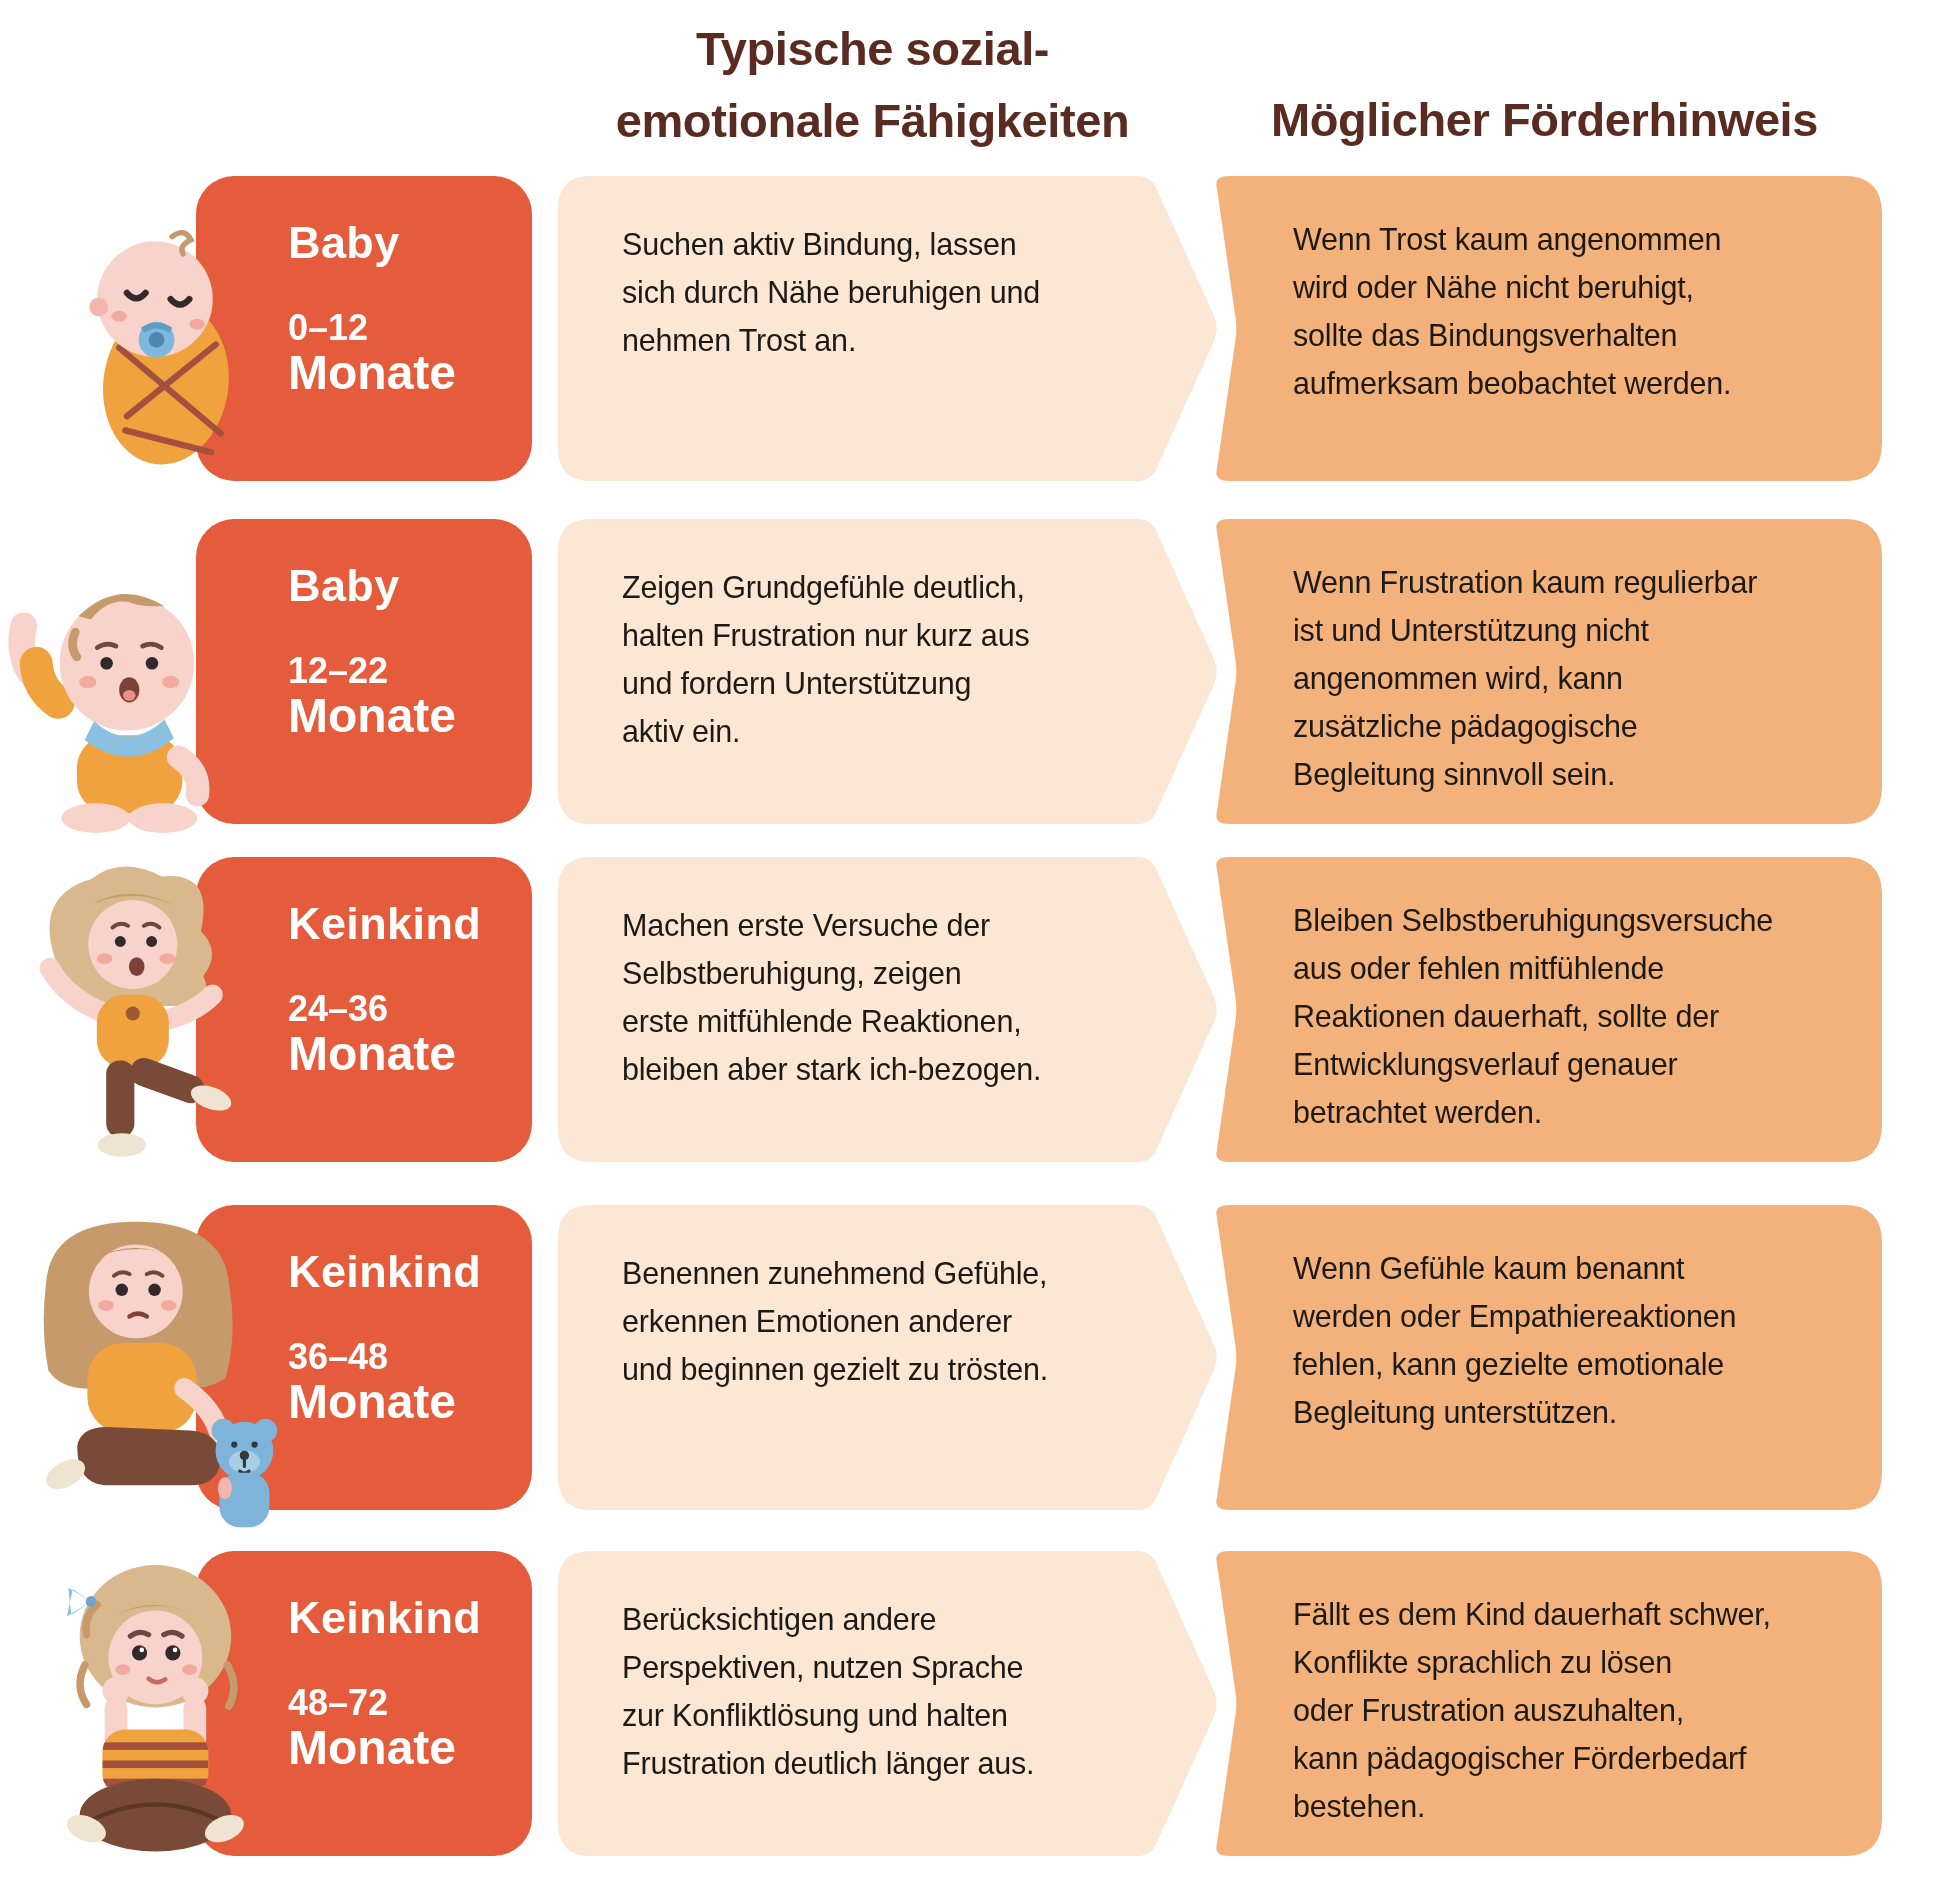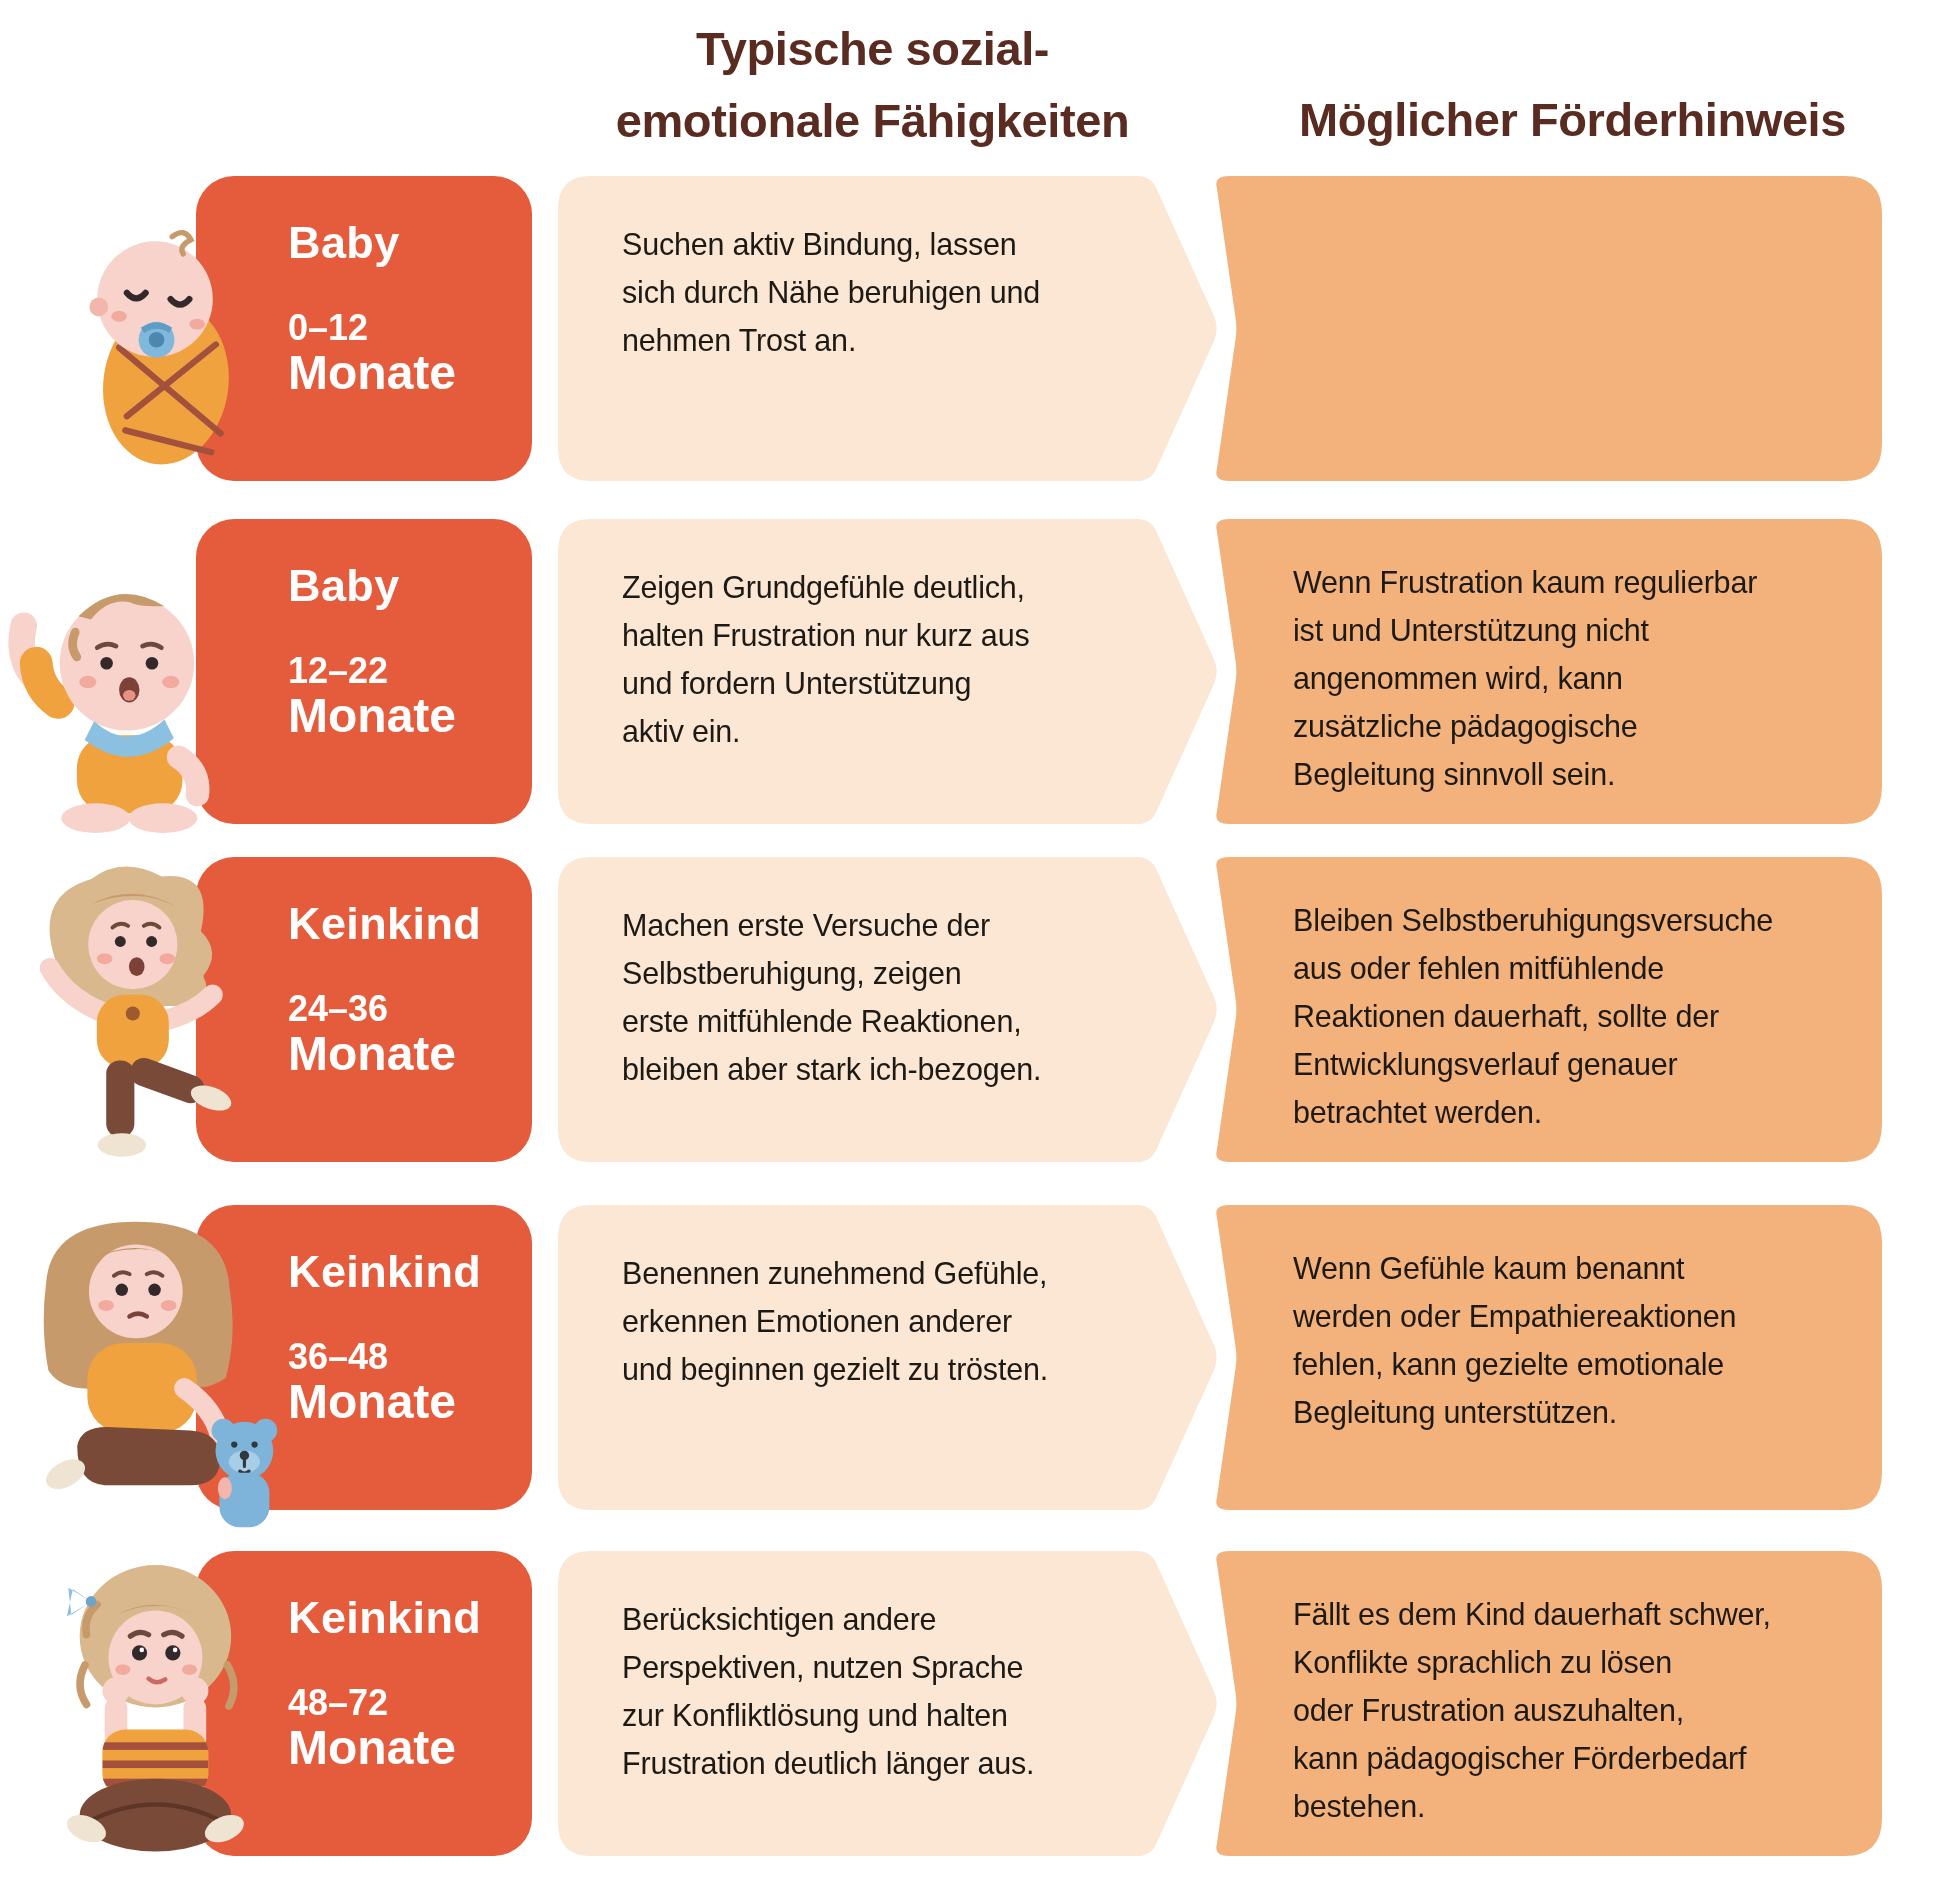--- a/index.html
+++ b/index.html
@@ -14,21 +14,21 @@
   .col-header{
     position:absolute;
     font-weight:bold;
     color:#5A2B20;
     text-align:center;
     font-size:47px;
     line-height:72px;
     letter-spacing:-0.4px;
   }
   .col-header-abilities{left:540px;top:12.5px;width:665px;}
-  .col-header-hints{left:1252px;top:84px;width:641px;}
+  .col-header-hints{left:1224px;top:84px;width:641px;}
   .row{position:absolute;left:0;width:1956px;height:305px;}
   .agebox{
     position:absolute;left:196px;top:0;width:336px;height:100%;
     background:#E45C3B;border-radius:38px;
     color:#ffffff;box-sizing:border-box;
     padding:41px 12px 0 92px;
   }
   .stage{font-size:45px;font-weight:bold;letter-spacing:0.4px;}
   .age-range{margin-top:36px;font-size:36px;font-weight:bold;line-height:45px;}
   .age-unit{font-size:48px;font-weight:bold;line-height:45px;}
@@ -65,20 +65,24 @@
         <path d="M42 0 L740 0 Q758 0 765 16 L839 179 Q845 194 839 209 L765 372 Q758 388 740 388 L42 388 Q0 388 0 346 L0 42 Q0 0 42 0 Z" fill="#FBE7D3"></path>
       </svg>
       <div class="bubble-text mid-text preline">Suchen aktiv Bindung, lassen
 sich durch Nähe beruhigen und
 nehmen Trost an.</div>
     </div>
     <div class="rightbox">
       <svg class="bubble-svg" viewBox="0 0 860 388" preserveAspectRatio="none">
         <path d="M26 0 L812 0 Q860 0 860 48 L860 340 Q860 388 812 388 L26 388 Q6 388 10 373 L34 207 Q36 194 34 181 L10 15 Q6 0 26 0 Z" fill="#F3B17C"></path>
       </svg>
+      <div class="bubble-text right-text preline">Wenn Trost kaum angenommen
+wird oder Nähe nicht beruhigt,
+sollte das Bindungsverhalten
+aufmerksam beobachtet werden.</div>
     </div>
     <svg class="illus" style="left:55px;top:45px" width="207" height="250" viewBox="0 0 265 320">
       <ellipse cx="142" cy="208" rx="80" ry="104" fill="#F0A23E" transform="rotate(8 142 208)"></ellipse>
       <path d="M82 162 L212 272" stroke="#A3513C" stroke-width="8" stroke-linecap="round" fill="none"></path>
       <path d="M206 158 L92 250" stroke="#A3513C" stroke-width="8" stroke-linecap="round" fill="none"></path>
       <path d="M90 268 L200 296" stroke="#A3513C" stroke-width="8" stroke-linecap="round" fill="none"></path>
       <circle cx="128" cy="100" r="74" fill="#F8D3CB"></circle>
       <path d="M150 20 q16 -12 24 4 q-16 8 -10 18" stroke="#C79A6B" stroke-width="7" fill="none" stroke-linecap="round"></path>
       <circle cx="56" cy="110" r="12" fill="#F2B6AC"></circle>
       <path d="M92 92 q12 14 24 0" stroke="#33292B" stroke-width="8" fill="none" stroke-linecap="round"></path>

